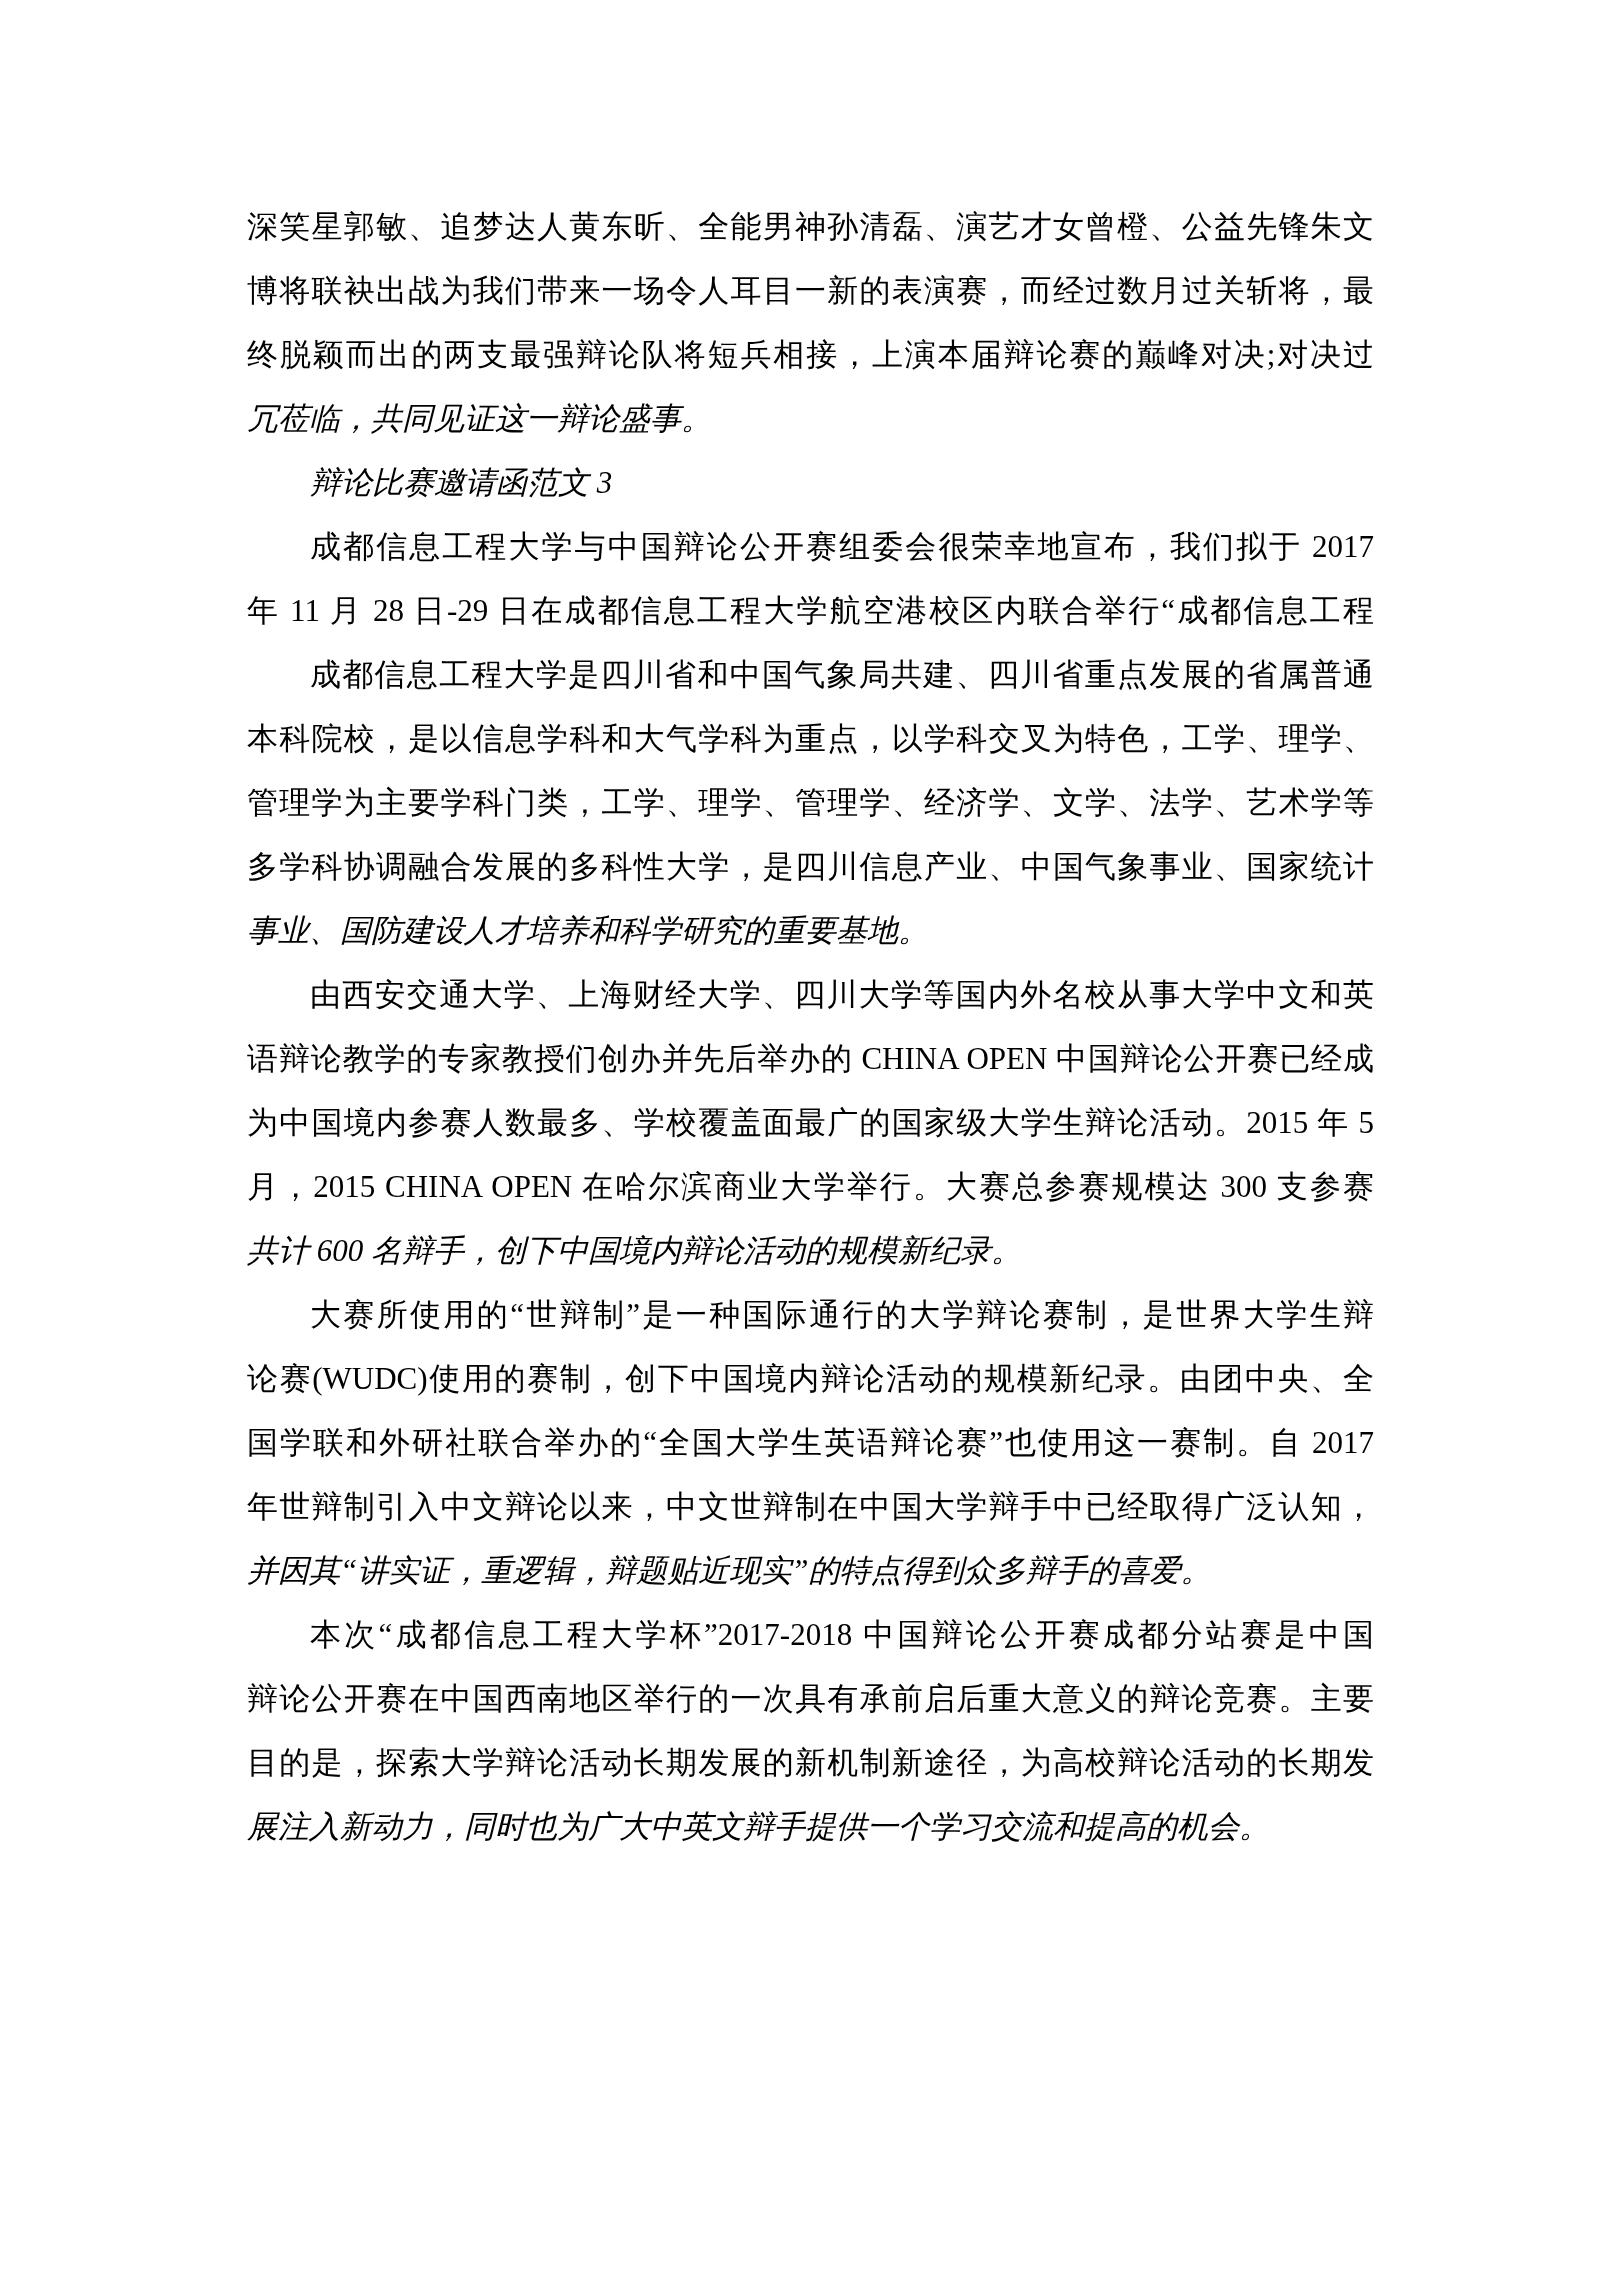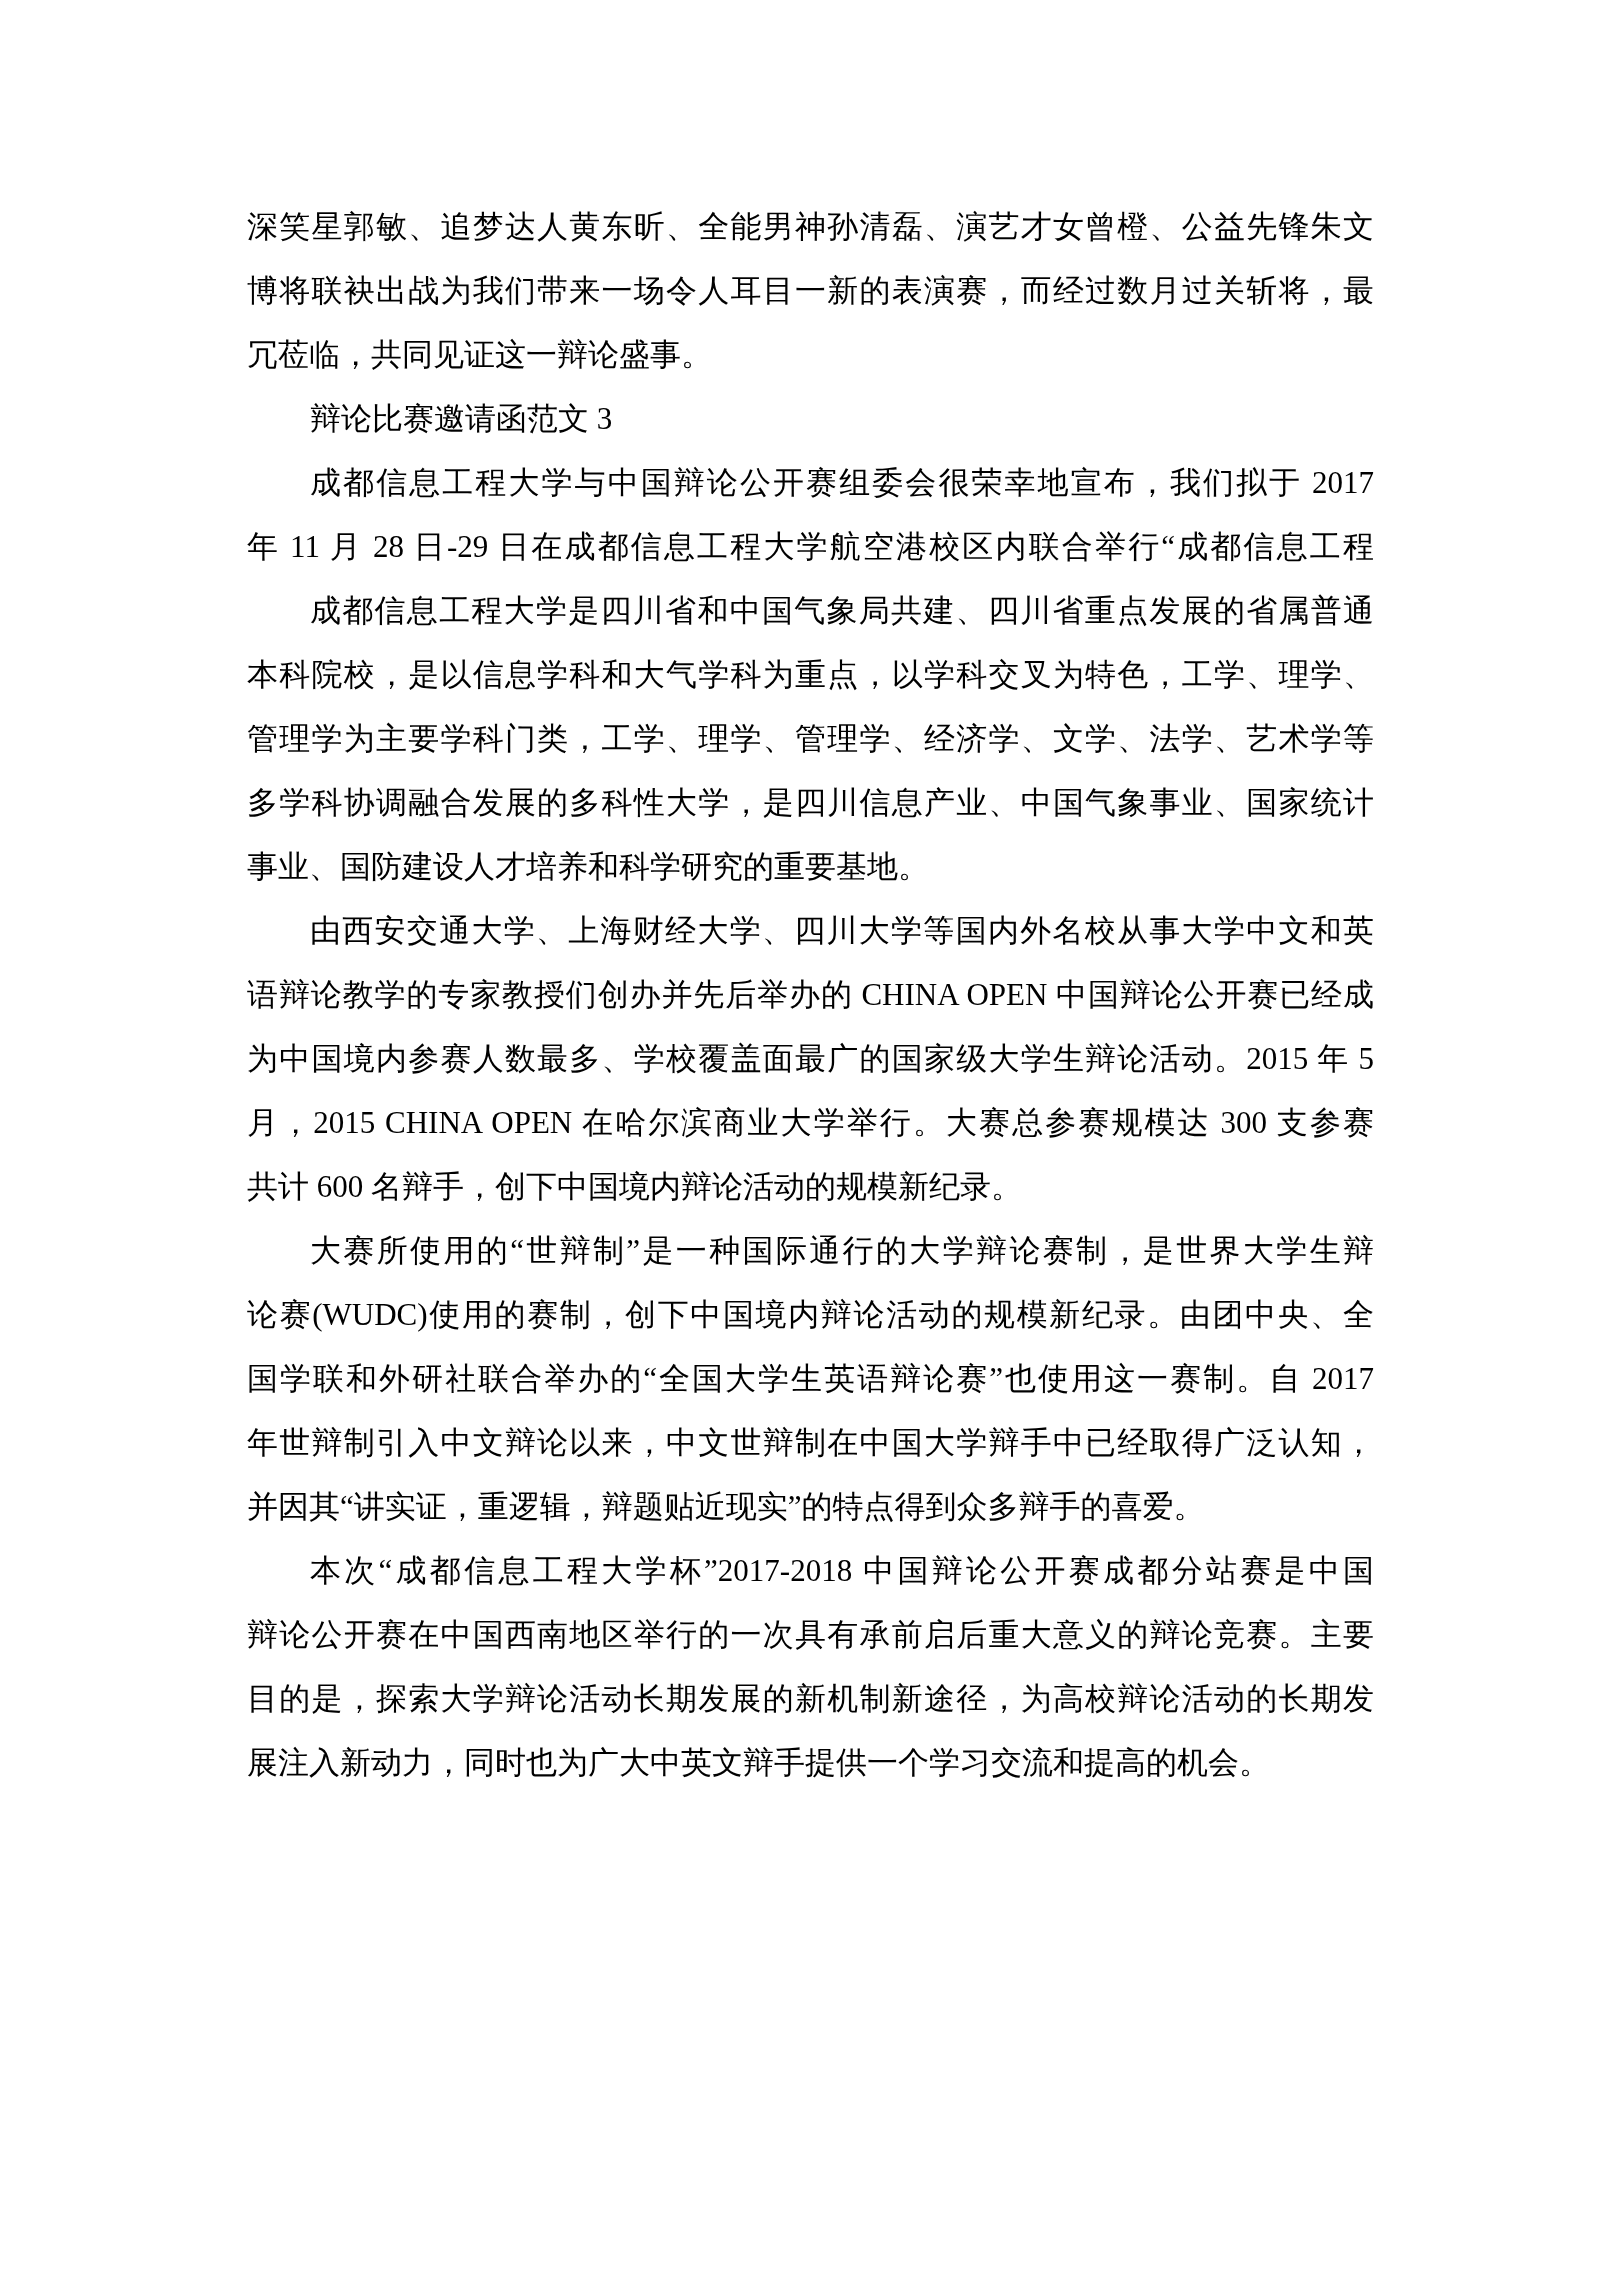--- a/index.html
+++ b/index.html
@@ -37,33 +37,35 @@
   
   .j {
     text-align: justify;
     text-align-last: justify;
     text-justify: inter-ideograph;
   }
   
   .e {
     text-align: left;
     text-align-last: left;
+    font-style: italic;
   }
   
   .ind {
     text-indent: 63px;
   }
 </style>
 </head>
 <body>
 
 <div class="page">
   <div class="text-block">
     <div class="line j">深笑星郭敏、追梦达人黄东昕、全能男神孙清磊、演艺才女曾橙、公益先锋朱文</div>
     <div class="line j">博将联袂出战为我们带来一场令人耳目一新的表演赛，而经过数月过关斩将，最</div>
+    <div class="line j">终脱颖而出的两支最强辩论队将短兵相接，上演本届辩论赛的巅峰对决;对决过</div>
     <div class="line e">冗莅临，共同见证这一辩论盛事。</div>
     <div class="line e ind">辩论比赛邀请函范文 3</div>
     <div class="line j ind">成都信息工程大学与中国辩论公开赛组委会很荣幸地宣布，我们拟于 2017</div>
     <div class="line j">年 11 月 28 日-29 日在成都信息工程大学航空港校区内联合举行“成都信息工程</div>
     <div class="line j ind">成都信息工程大学是四川省和中国气象局共建、四川省重点发展的省属普通</div>
     <div class="line j">本科院校，是以信息学科和大气学科为重点，以学科交叉为特色，工学、理学、</div>
     <div class="line j">管理学为主要学科门类，工学、理学、管理学、经济学、文学、法学、艺术学等</div>
     <div class="line j">多学科协调融合发展的多科性大学，是四川信息产业、中国气象事业、国家统计</div>
     <div class="line e">事业、国防建设人才培养和科学研究的重要基地。</div>
     <div class="line j ind">由西安交通大学、上海财经大学、四川大学等国内外名校从事大学中文和英</div>

